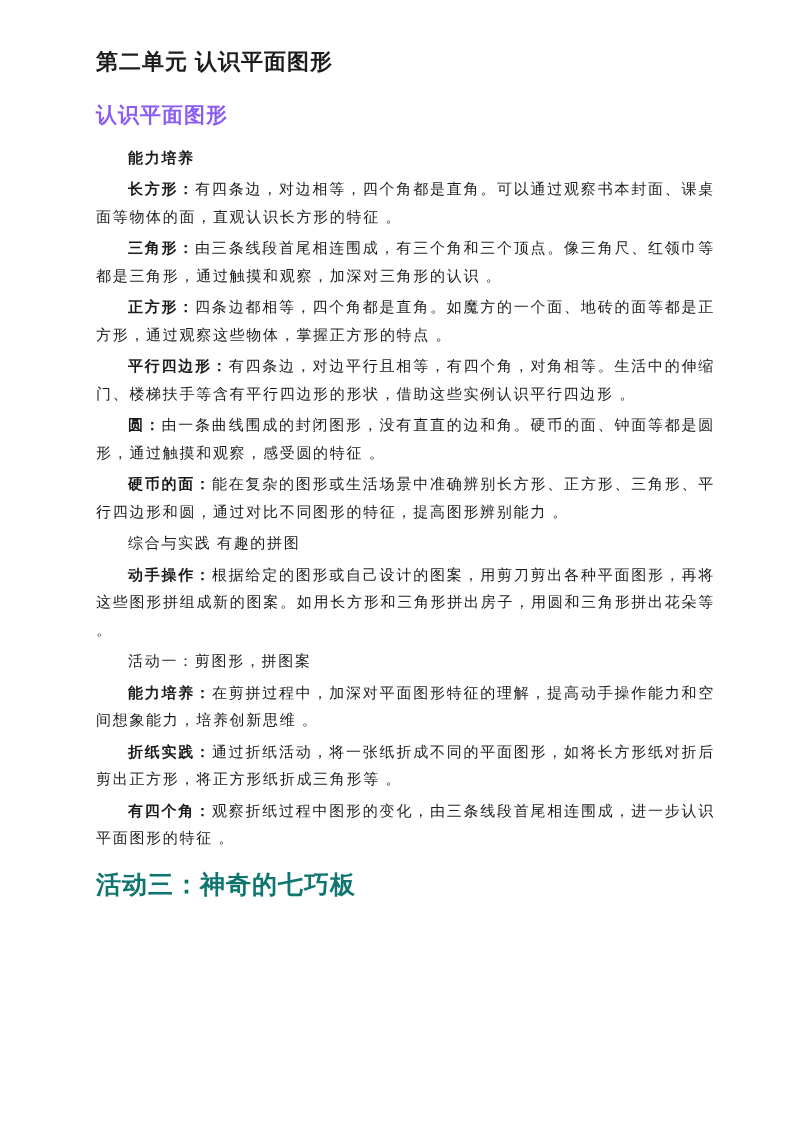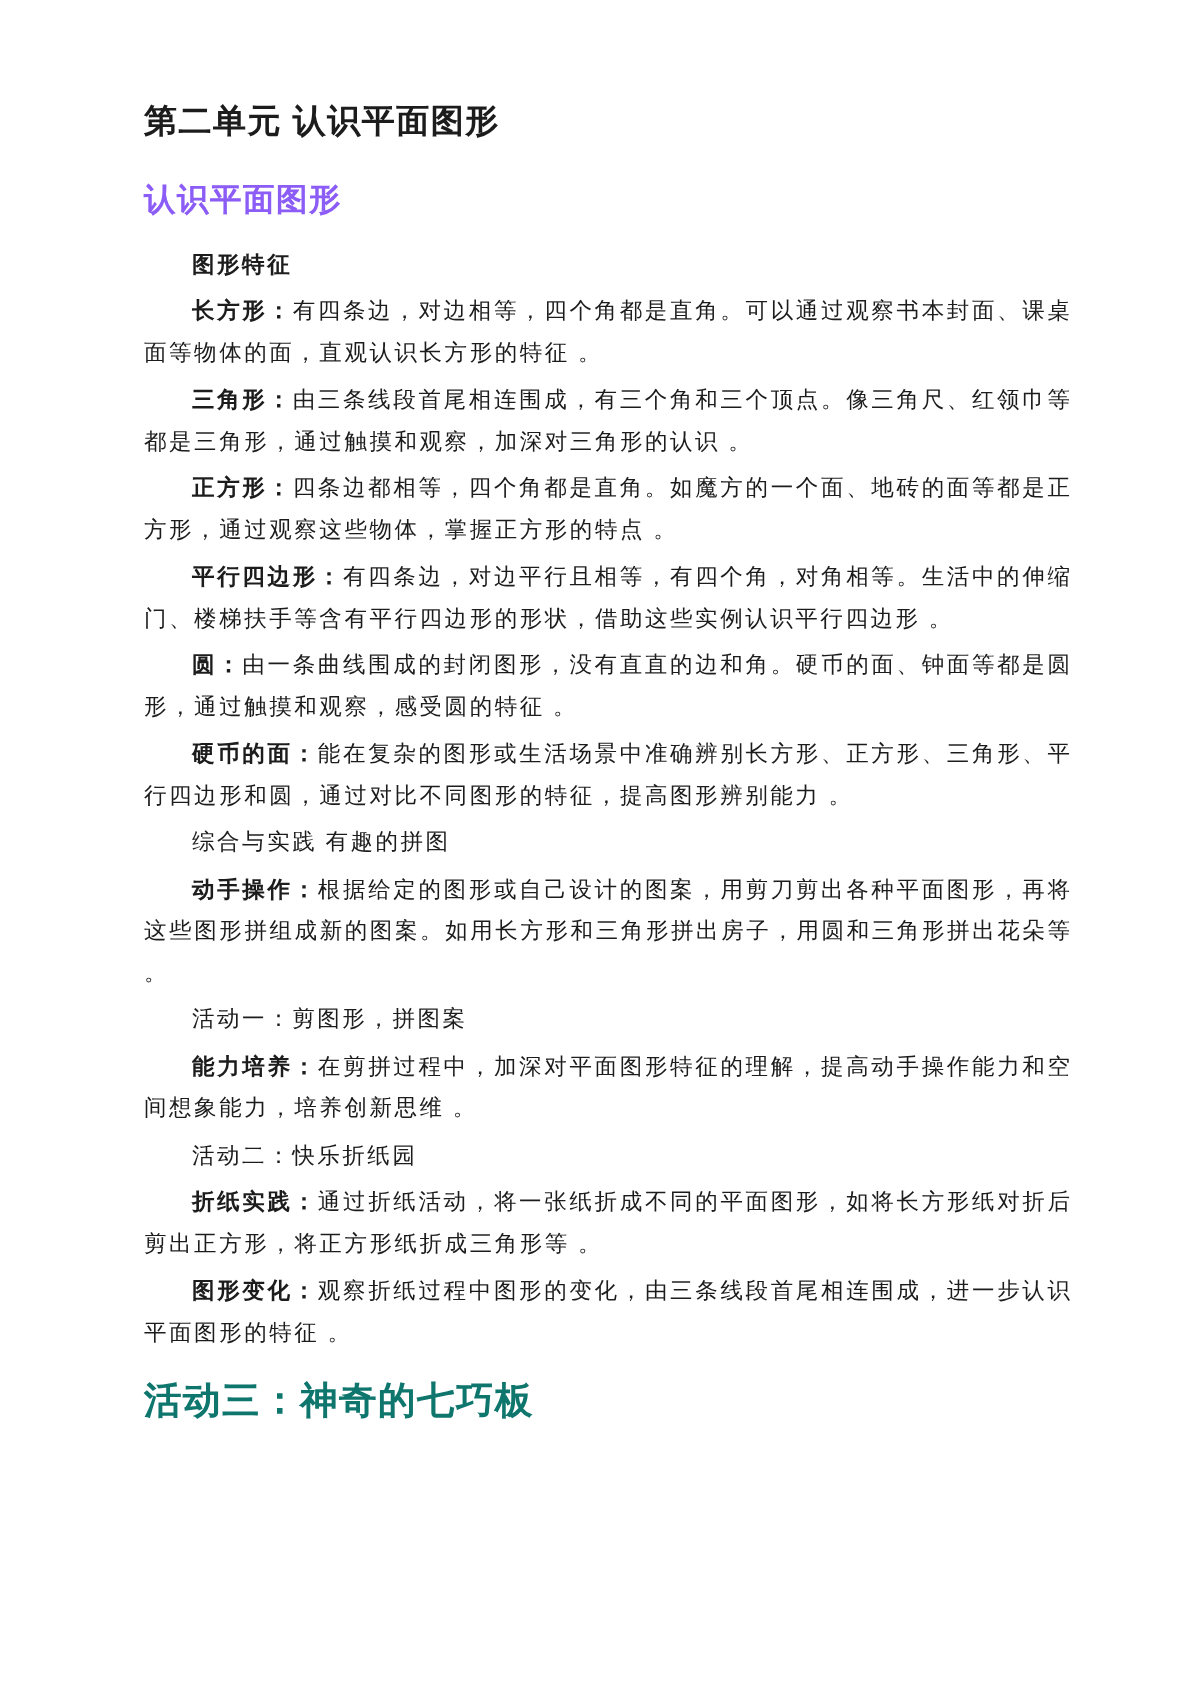--- a/index.html
+++ b/index.html
@@ -3,21 +3,21 @@
 <meta charset="utf-8">
 <style>
   html, body { margin: 0; padding: 0; background: #ffffff; }
   .page {
     position: relative;
     width: 793px;
     height: 994px;
     margin: 0 auto;
     background: #ffffff;
     box-sizing: border-box;
-    padding: 68px 78px 0 96px;
+    padding: 49px 78px 0 96px;
     color: #1c1c1c;
     overflow: hidden;
   }
   h1.doc-title {
     font-family: "Liberation Sans", "DejaVu Sans", sans-serif;
     font-size: 22px;
     line-height: 26px;
     font-weight: bold;
     letter-spacing: 1px;
     margin: 0 0 27px 0;
@@ -65,21 +65,21 @@
 </style>
 </head>
 <body>
 
 <div class="page">
 
   <h1 class="doc-title">第二单元 认识平面图形</h1>
 
   <h2 class="section-heading">认识平面图形</h2>
 
-  <p class="subheading">图形特征</p>
+  <p class="subheading">能力培养</p>
 
   <p class="body-para"><b>长方形：</b><span>有四条边，对边相等，四个角都是直角。可以通过观察书本封面、课桌面等物体的面，直观认识长方形的特征 。</span></p>
 
   <p class="body-para"><b>三角形：</b><span>由三条线段首尾相连围成，有三个角和三个顶点。像三角尺、红领巾等都是三角形，通过触摸和观察，加深对三角形的认识 。</span></p>
 
   <p class="body-para"><b>正方形：</b><span>四条边都相等，四个角都是直角。如魔方的一个面、地砖的面等都是正方形，通过观察这些物体，掌握正方形的特点 。</span></p>
 
   <p class="body-para"><b>平行四边形：</b><span>有四条边，对边平行且相等，有四个角，对角相等。生活中的伸缩门、楼梯扶手等含有平行四边形的形状，借助这些实例认识平行四边形 。</span></p>
 
   <p class="body-para"><b>圆：</b><span>由一条曲线围成的封闭图形，没有直直的边和角。硬币的面、钟面等都是圆形，通过触摸和观察，感受圆的特征 。</span></p>
@@ -87,21 +87,20 @@
   <p class="body-para"><b>硬币的面：</b><span>能在复杂的图形或生活场景中准确辨别长方形、正方形、三角形、平行四边形和圆，通过对比不同图形的特征，提高图形辨别能力 。</span></p>
 
   <p class="body-para"><span>综合与实践 有趣的拼图</span></p>
 
   <p class="body-para"><b>动手操作：</b><span>根据给定的图形或自己设计的图案，用剪刀剪出各种平面图形，再将这些图形拼组成新的图案。如用长方形和三角形拼出房子，用圆和三角形拼出花朵等 。</span></p>
 
   <p class="body-para"><span>活动一：剪图形，拼图案</span></p>
 
   <p class="body-para"><b>能力培养：</b><span>在剪拼过程中，加深对平面图形特征的理解，提高动手操作能力和空间想象能力，培养创新思维 。</span></p>
 
-  <p class="body-para"><span>活动二：快乐折纸园</span></p>
 
   <p class="body-para"><b>折纸实践：</b><span>通过折纸活动，将一张纸折成不同的平面图形，如将长方形纸对折后剪出正方形，将正方形纸折成三角形等 。</span></p>
 
-  <p class="body-para"><b>图形变化：</b><span>观察折纸过程中图形的变化，由三条线段首尾相连围成，进一步认识平面图形的特征 。</span></p>
+  <p class="body-para"><b>有四个角：</b><span>观察折纸过程中图形的变化，由三条线段首尾相连围成，进一步认识平面图形的特征 。</span></p>
 
   <h2 class="activity-heading">活动三：神奇的七巧板</h2>
 
 </div>
 
 </body></html>

